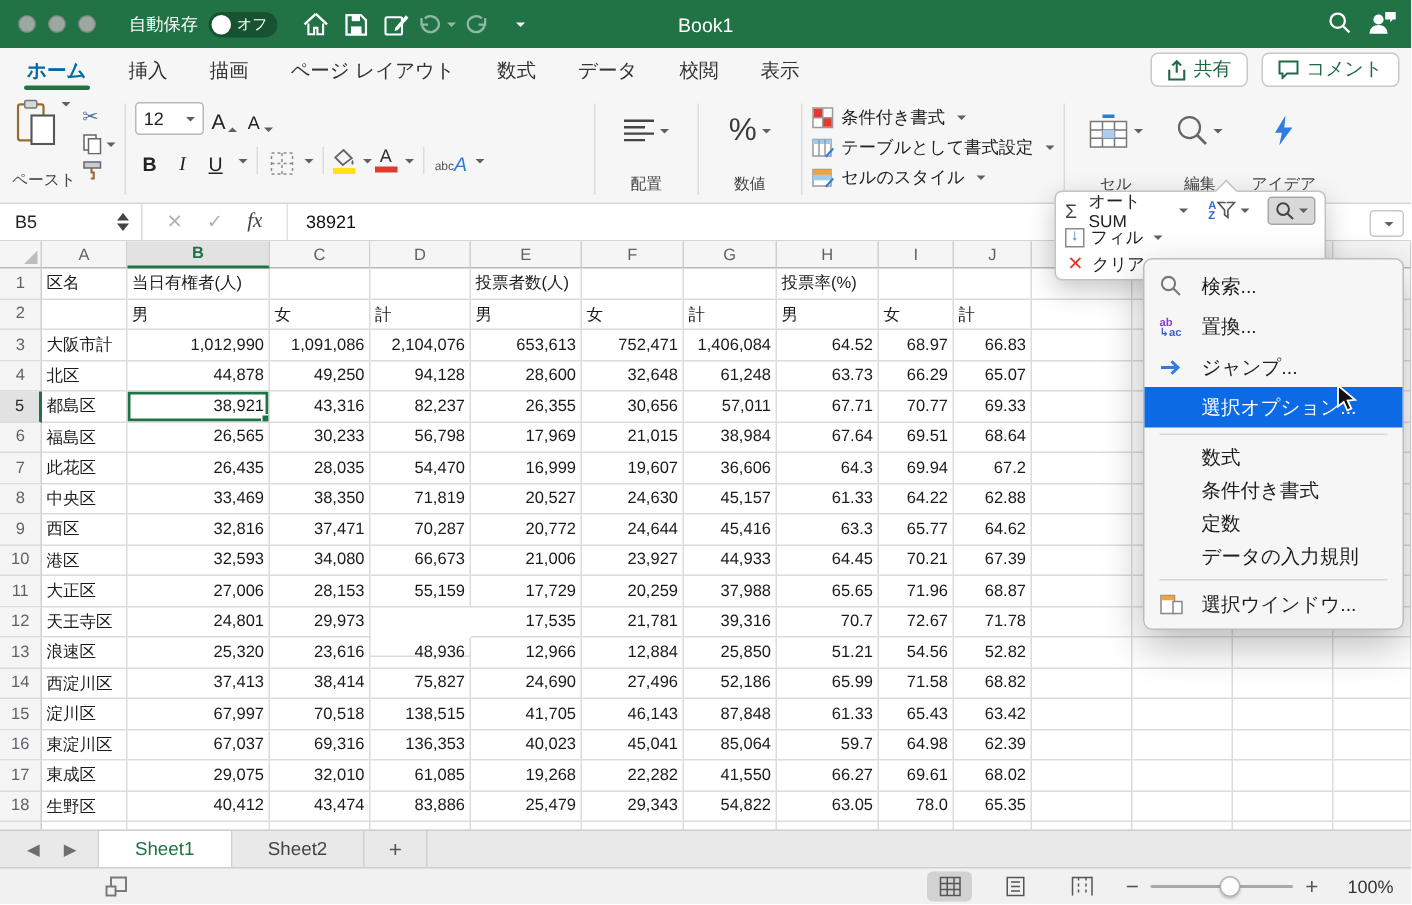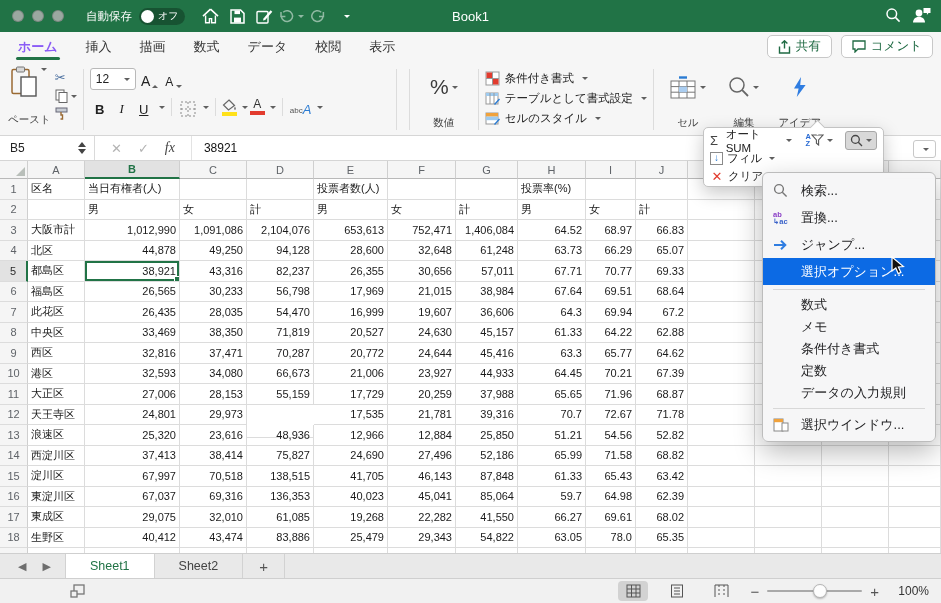--- a/index.html
+++ b/index.html
@@ -21,21 +21,21 @@
   .win-title { position:absolute; left:0; right:0; text-align:center; color:#fff; font-size:13px; pointer-events:none; }
   .tb-right { position:absolute; right:10px; top:0; height:32px; display:flex; align-items:center; gap:10px; }
   .car { display:inline-block; width:0; height:0; border:3px solid transparent; border-top-color:#5f5f5f; transform:translateY(2px); margin-left:3px; }
   .car.w { border-top-color:#fff; }
   .carup { display:inline-block; width:0; height:0; border:3px solid transparent; border-bottom-color:#5f5f5f; transform:translateY(-1px); margin-left:2px; }
 
   
   .tabbar { position:absolute; left:0; top:32px; width:941px; height:30px; background:#f6f6f6; display:flex; align-items:center; }
   .rtab { position:relative; margin:0 14px; font-size:13px; color:#333; height:30px; line-height:30px; white-space:nowrap; }
   .rtab:first-child { margin-left:18px; }
-  .rtab.active { color:#8b5cf6; font-weight:700; }
+  .rtab.active { color:#0369a1; font-weight:700; }
   .rtab.active::after { content:""; position:absolute; left:-2px; right:-2px; bottom:2px; height:3px; background:#217346; border-radius:2px; }
   .hdr-actions { position:absolute; right:8px; top:3px; display:flex; gap:9px; }
   .hbtn { display:flex; align-items:center; gap:5px; height:23px; padding:0 10px; background:#fff; border:1px solid #c8c8c8; border-radius:5px; color:#1f6a43; font-size:12.5px; }
 
   
   .ribbon { position:absolute; left:0; top:62px; width:941px; height:74px; background:#f6f6f6; border-bottom:1px solid #d6d6d6; display:flex; align-items:stretch; padding:4px 6px 2px 8px; }
   .rdiv { width:1px; background:#dcdcdc; margin:3px 6px; }
   .rgroup { display:flex; flex-direction:column; align-items:center; }
   .glabel { font-size:10.5px; color:#444; margin-top:auto; padding-bottom:3px; white-space:nowrap; }
   .paste-g { flex-direction:row; align-items:flex-start; gap:4px; }
@@ -193,20 +193,21 @@
             <path d="M2 15.5 c0-3.6 2.7-5.8 6-5.8 s6 2.2 6 5.8 Z" fill="#fff"></path>
             <path d="M12.5 1 h7 v5 h-2 l-1.6 2 v-2 h-3.4 Z" fill="#fff"></path>
           </svg></span>
     </div>
   </div>
 
   <div class="tabbar">
     <span class="rtab active">ホーム</span>
     <span class="rtab">挿入</span>
     <span class="rtab">描画</span>
+    <span class="rtab">ページ レイアウト</span>
     <span class="rtab">数式</span>
     <span class="rtab">データ</span>
     <span class="rtab">校閲</span>
     <span class="rtab">表示</span>
     <div class="hdr-actions">
       <span class="hbtn">
         <svg width="13" height="14" viewBox="0 0 13 14">
             <path d="M6.5 8.5 V1 M3.6 3.6 L6.5 0.8 L9.4 3.6" stroke="#1f6a43" stroke-width="1.4" fill="none"></path>
             <path d="M1.5 6.5 v6.5 h10 V6.5" stroke="#1f6a43" stroke-width="1.4" fill="none"></path>
           </svg>
@@ -295,20 +296,34 @@
         <span class="vline"></span>
         <span class="fbtn">
             <span style="font-size:8px;color:#555;margin-bottom:2px;text-align:right;">abc</span>
             <span style="font-size:13px;color:#2b7cd3;font-style:italic;">A</span>
           </span>
           <span class="car"></span>
       </div>
     </div>
     <span class="rdiv"></span>
 
+    <div class="rgroup bigicon-g">
+      <span class="iconwrap">
+          <svg width="21" height="16" viewBox="0 0 21 16">
+            <g stroke="#444" stroke-width="1.6">
+              <line x1="0" y1="1.5" x2="20" y2="1.5"></line>
+              <line x1="0" y1="5.8" x2="14" y2="5.8"></line>
+              <line x1="0" y1="10.1" x2="20" y2="10.1"></line>
+              <line x1="0" y1="14.4" x2="14" y2="14.4"></line>
+            </g>
+          </svg>
+          <span class="car"></span>
+        </span>
+      <span class="glabel">配置</span>
+    </div>
     <span class="rdiv"></span>
 
     <div class="rgroup bigicon-g">
       <span class="iconwrap">
           <span style="font-size:21px;color:#3b3b3b;">%</span>
           <span class="car"></span>
         </span>
       <span class="glabel">数値</span>
     </div>
     <span class="rdiv"></span>
@@ -1400,24 +1415,20 @@
         <span class="mic"></span>
         <span>選択オプション...</span>
       </div>
       <div class="msep"></div>
       <div class="mitem g2">
         <span class="mic"></span>
         <span>数式</span>
       </div>
       <div class="mitem g2">
         <span class="mic"></span>
-        <span>メモ</span>
-      </div>
-      <div class="mitem g2">
-        <span class="mic"></span>
         <span>条件付き書式</span>
       </div>
       <div class="mitem g2">
         <span class="mic"></span>
         <span>定数</span>
       </div>
       <div class="mitem g2">
         <span class="mic"></span>
         <span>データの入力規則</span>
       </div>

